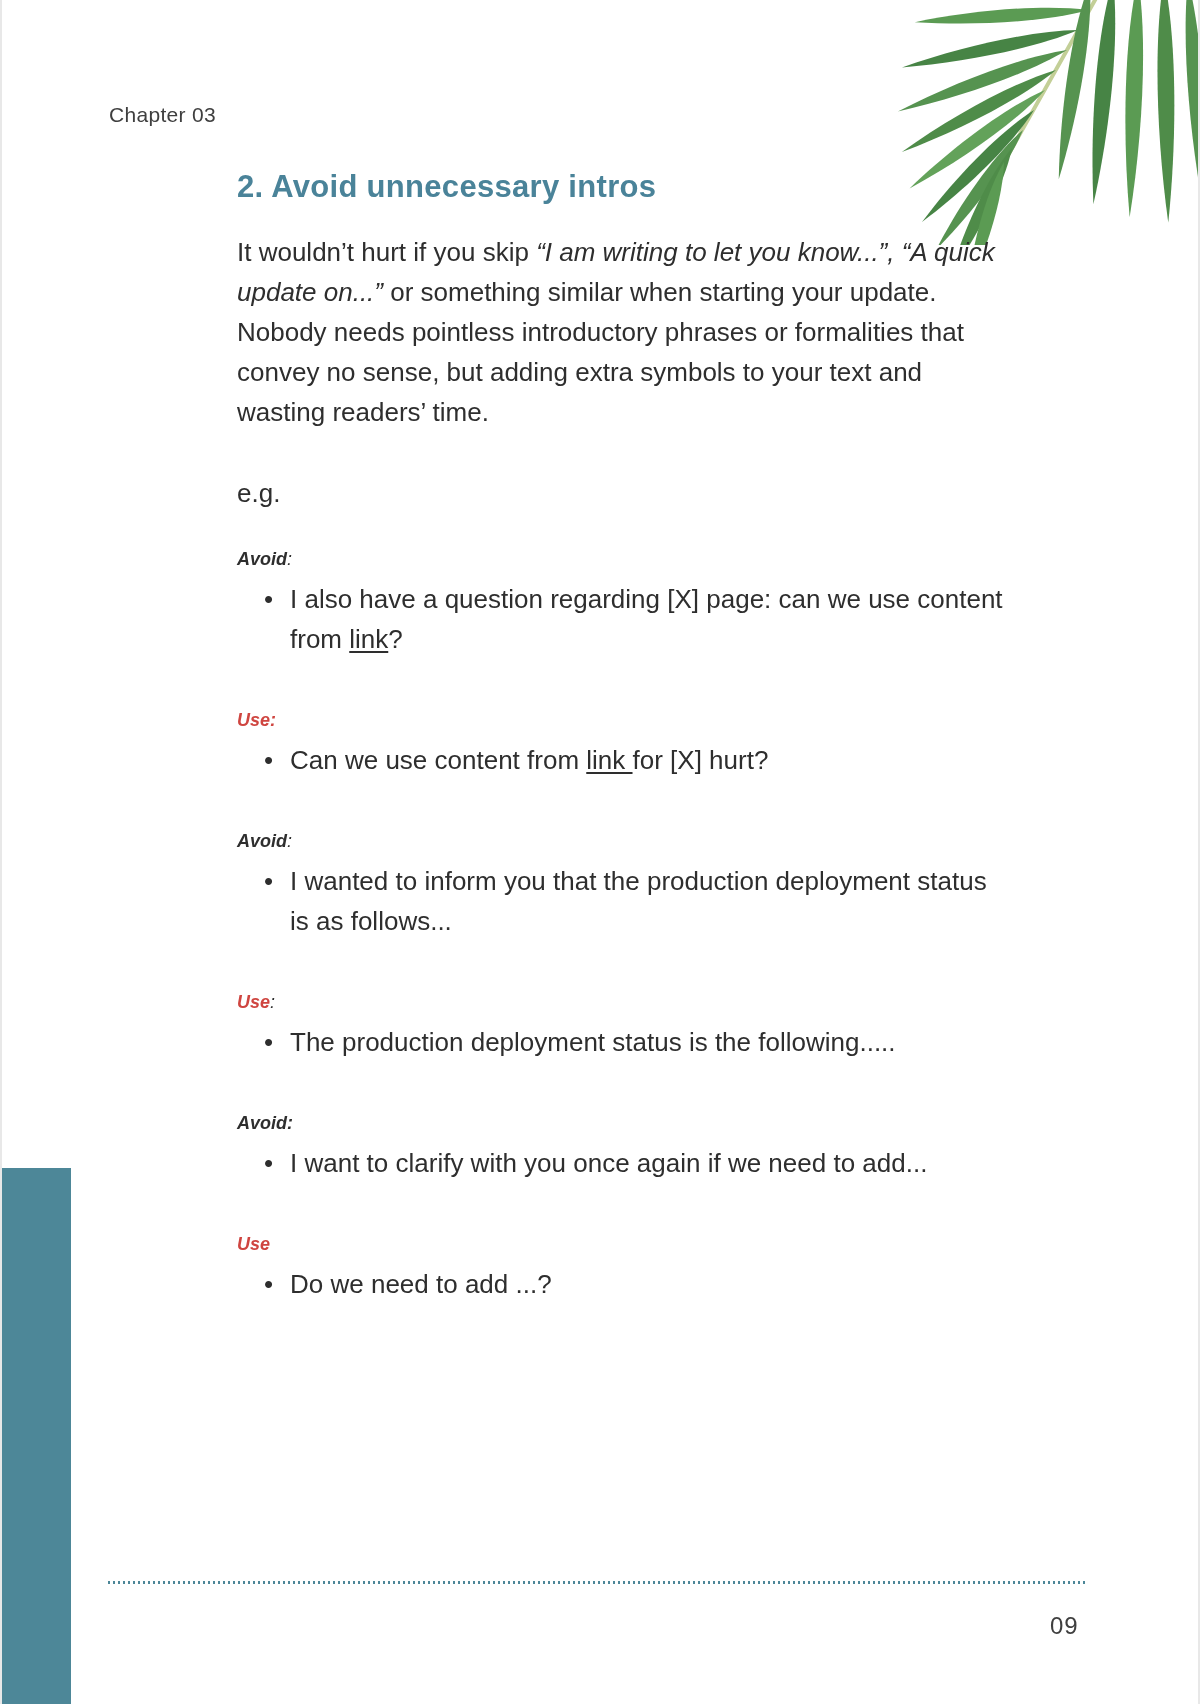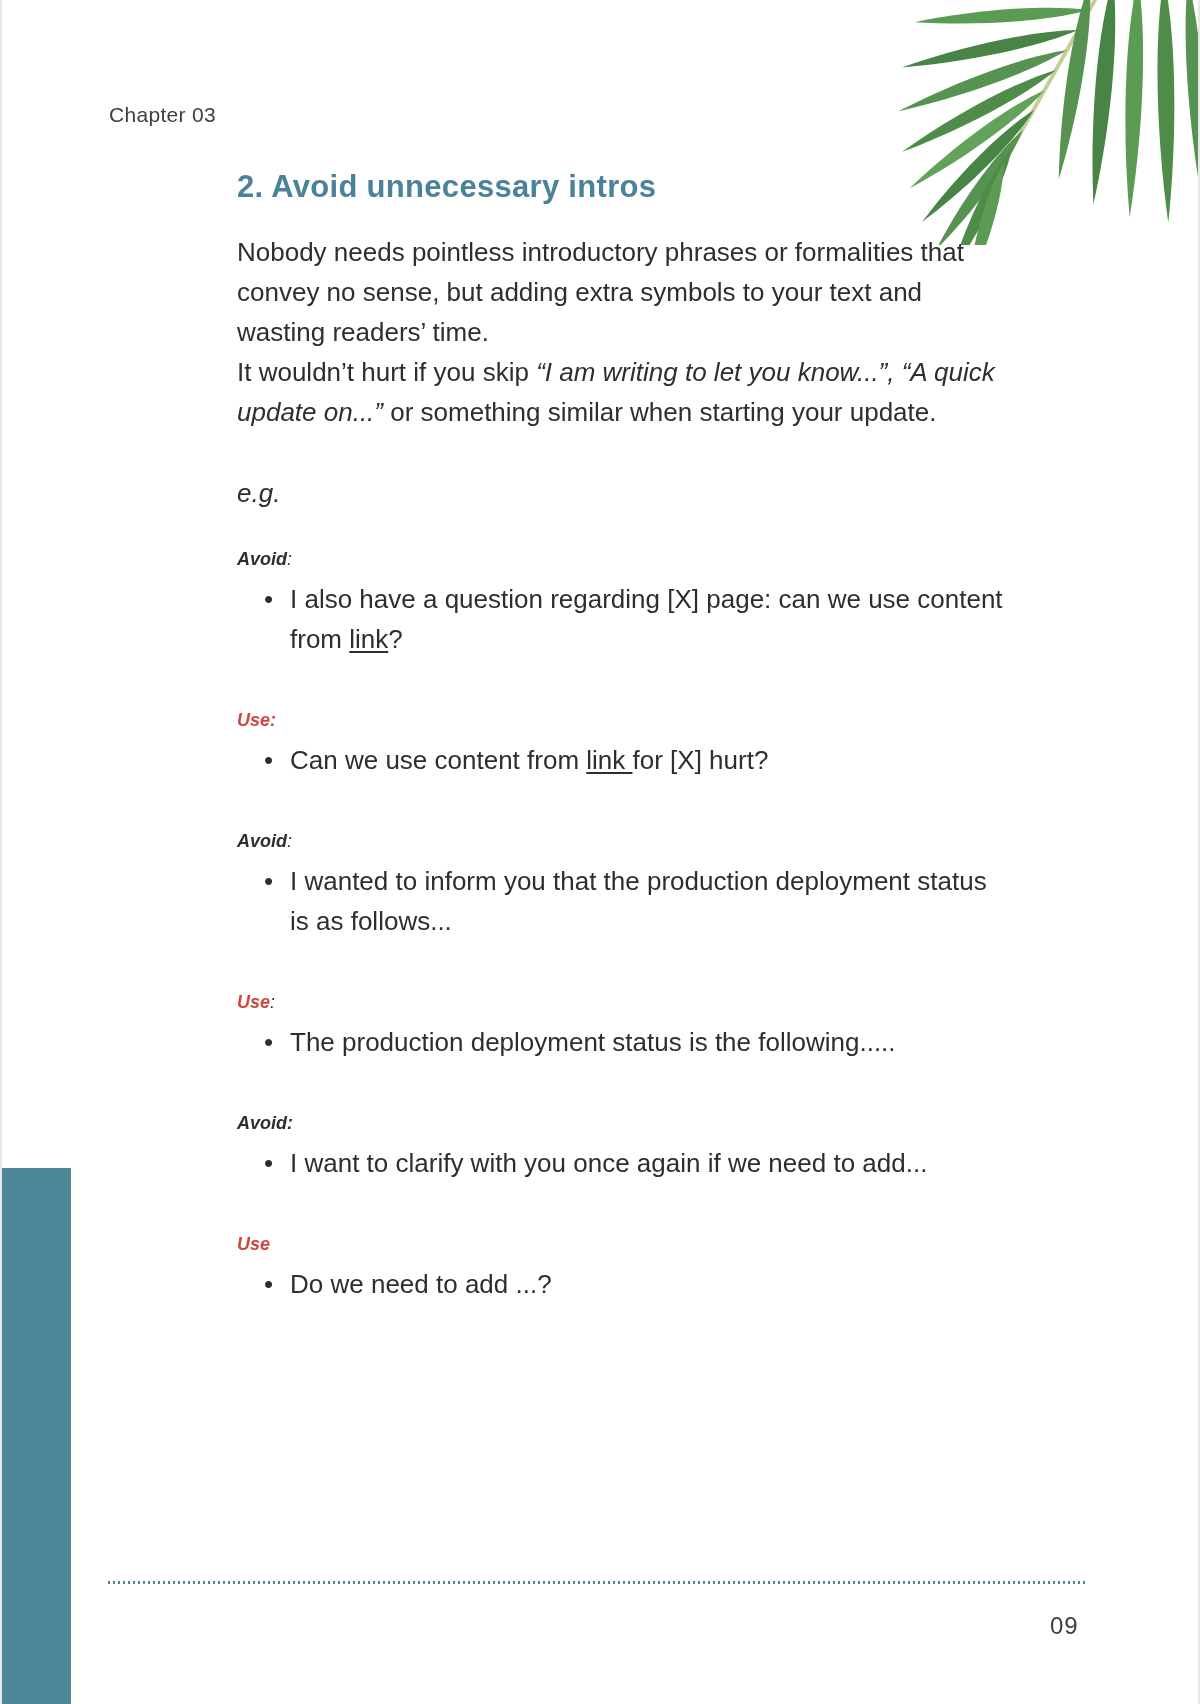--- a/index.html
+++ b/index.html
@@ -18,21 +18,21 @@
   }
   .leaf{position:absolute;top:0;right:0;width:370px;height:245px;pointer-events:none;}
   .col{position:absolute;left:235px;top:168px;width:772px;}
   h1.title{
     margin:0 0 26px 0;
     font-size:31px;line-height:38px;font-weight:700;
     color:#4a8399;letter-spacing:.3px;
   }
   p.body{margin:0;font-size:26px;line-height:40px;}
   p.body em{font-style:italic;}
-  .eg{margin-top:41px;font-style:italic;font-size:26px;line-height:40px;}
+  .eg{margin-top:41px;font-size:26px;line-height:40px;}
   .section{margin-top:41px;}
   .section.first{margin-top:0;}
   .sec-label{font-size:18px;line-height:40px;}
   .lbl{font-weight:700;font-style:italic;}
   .lbl.avoid{color:#2e2e2e;}
   .lbl.use{color:#cf4540;margin-top:28px;}
   .colon{font-style:italic;font-weight:400;color:#2e2e2e;}
   .colon.red{color:#cf4540;font-weight:700;}
   .colon.boldc{font-weight:700;}
   ul.blist{list-style:none;margin:0;padding:0;}
@@ -87,22 +87,22 @@
       <use href="#blade" fill="#5b9b53" transform="translate(310,-22) rotate(92) scale(1.33,1.3)"></use>
       <use href="#blade" fill="#4f8c49" transform="translate(336,-22) rotate(89) scale(1.36,1.3)"></use>
       <use href="#blade" fill="#569350" transform="translate(360,-20) rotate(86) scale(1.31,1.2)"></use>
     </g>
   </svg>
 
   <div class="col">
 
     <h1 class="title">2. Avoid unnecessary intros</h1>
 
+    <p class="body"><span>It wouldn’t hurt if you skip </span><em>“I am writing to let you know...”,  “A quick update on...”</em><span> or something similar when starting your update.</span></p>
     <p class="body">Nobody needs pointless introductory phrases or formalities that convey no sense, but adding extra symbols to your text and wasting readers’ time.</p>
-    <p class="body"><span>It wouldn’t hurt if you skip </span><em>“I am writing to let you know...”,  “A quick update on...”</em><span> or something similar when starting your update.</span></p>
 
     <p class="eg">e.g.</p>
 
     <div class="section first">
       <div class="sec-label"><span class="lbl avoid">Avoid</span><span class="colon">:</span></div>
       <ul class="blist">
         <li class="bullet"><span>I also have a question regarding [X] page: can we use content from </span><span class="u">link</span><span>?</span></li>
       </ul>
     </div>
 

